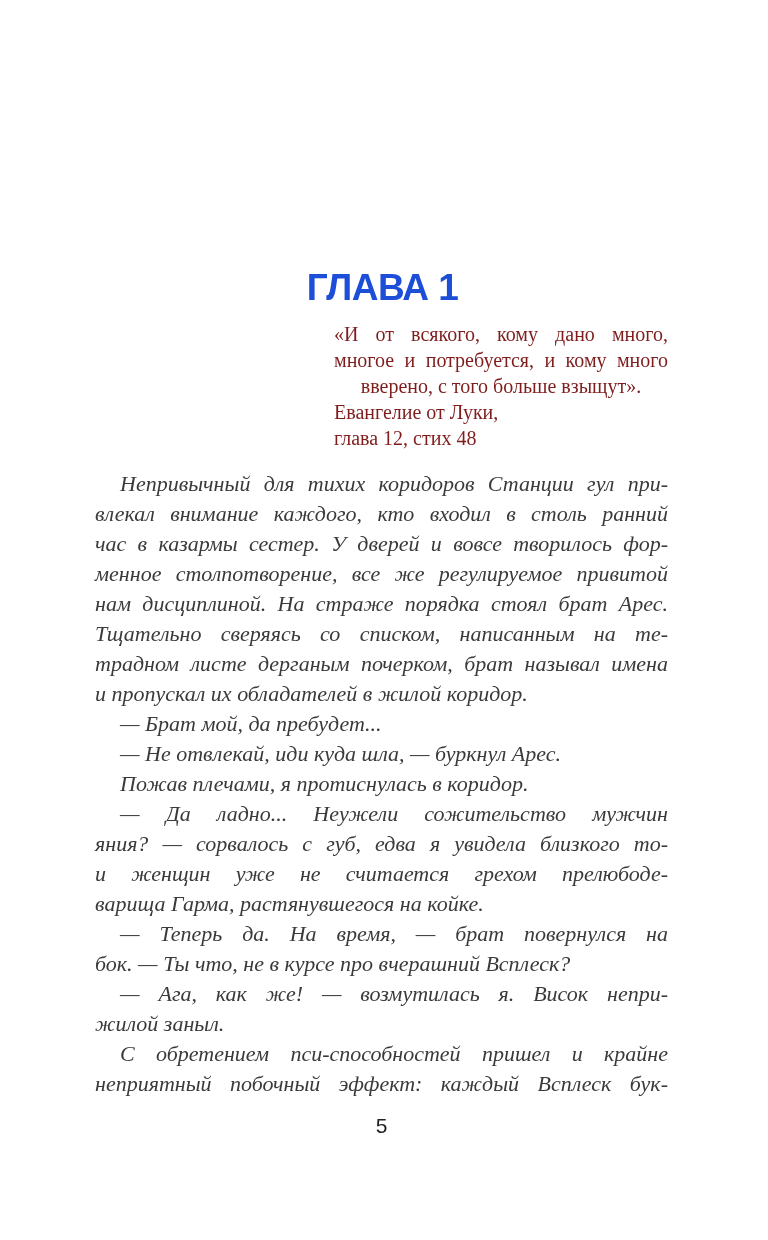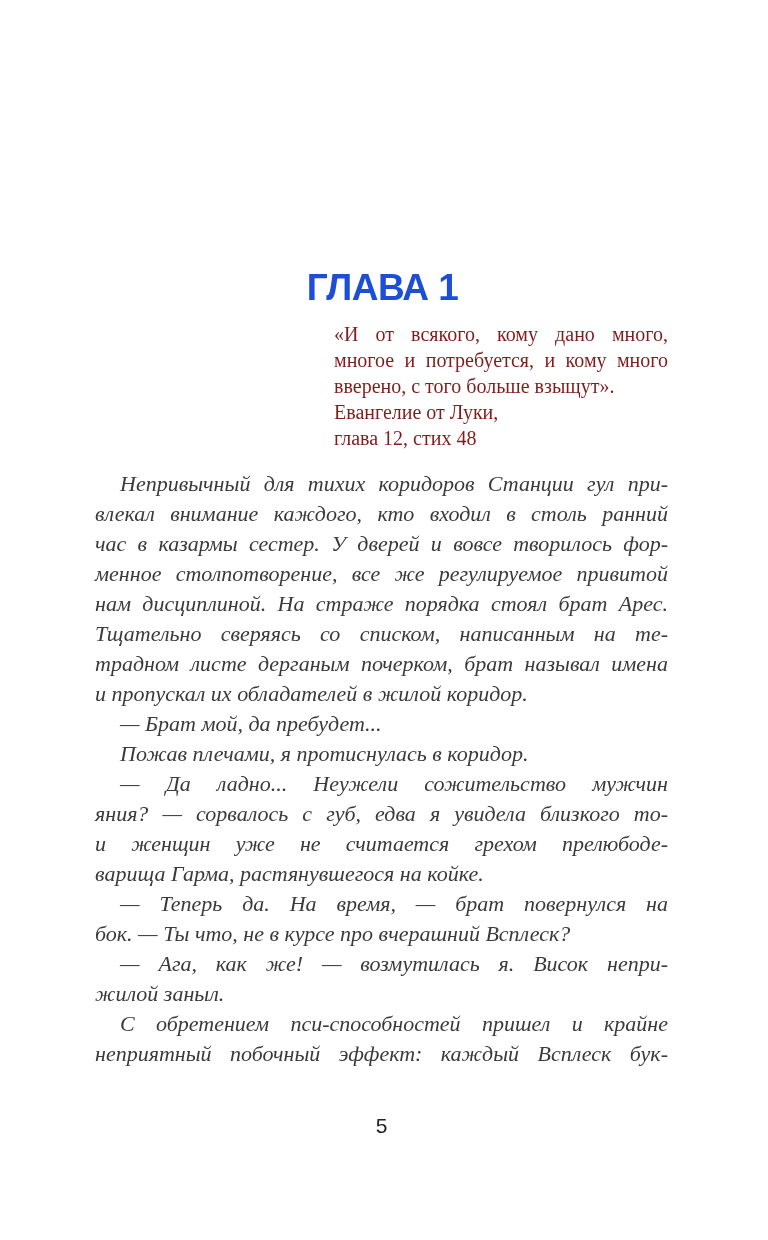--- a/index.html
+++ b/index.html
@@ -30,21 +30,21 @@
   }
   .epigraph {
     position: absolute;
     top: 321px;
     left: 334px;
     width: 334px;
     font-size: 20px;
     line-height: 26px;
     color: #7f1d1d;
   }
-  .eline { text-align: left; }
+  .eline { text-align: center; }
   .eline.just { text-align: justify; text-align-last: justify; }
   .eline.right { text-align: left; }
   .bodytext {
     position: absolute;
     top: 469px;
     left: 95px;
     width: 573px;
     font-size: 22px;
     line-height: 30px;
     color: #3a3a3a;
@@ -88,20 +88,23 @@
       <div class="line just">нам дисциплиной. На страже порядка стоял брат Арес.</div>
       <div class="line just">Тщательно сверяясь со списком, написанным на те-</div>
       <div class="line just">традном листе дерганым почерком, брат называл имена</div>
       <div class="line">и пропускал их обладателей в жилой коридор.</div>
     </div>
 
     <div class="para">
       <div class="line indent">— Брат мой, да пребудет...</div>
     </div>
 
+    <div class="para">
+      <div class="line indent">— Не отвлекай, иди куда шла, — буркнул Арес.</div>
+    </div>
 
     <div class="para">
       <div class="line indent">Пожав плечами, я протиснулась в коридор.</div>
     </div>
 
     <div class="para">
       <div class="line just indent">— Да ладно... Неужели сожительство мужчин</div>
       <div class="line just">яния? — сорвалось с губ, едва я увидела близкого то-</div>
       <div class="line just">и женщин уже не считается грехом прелюбоде-</div>
       <div class="line">варища Гарма, растянувшегося на койке.</div>

